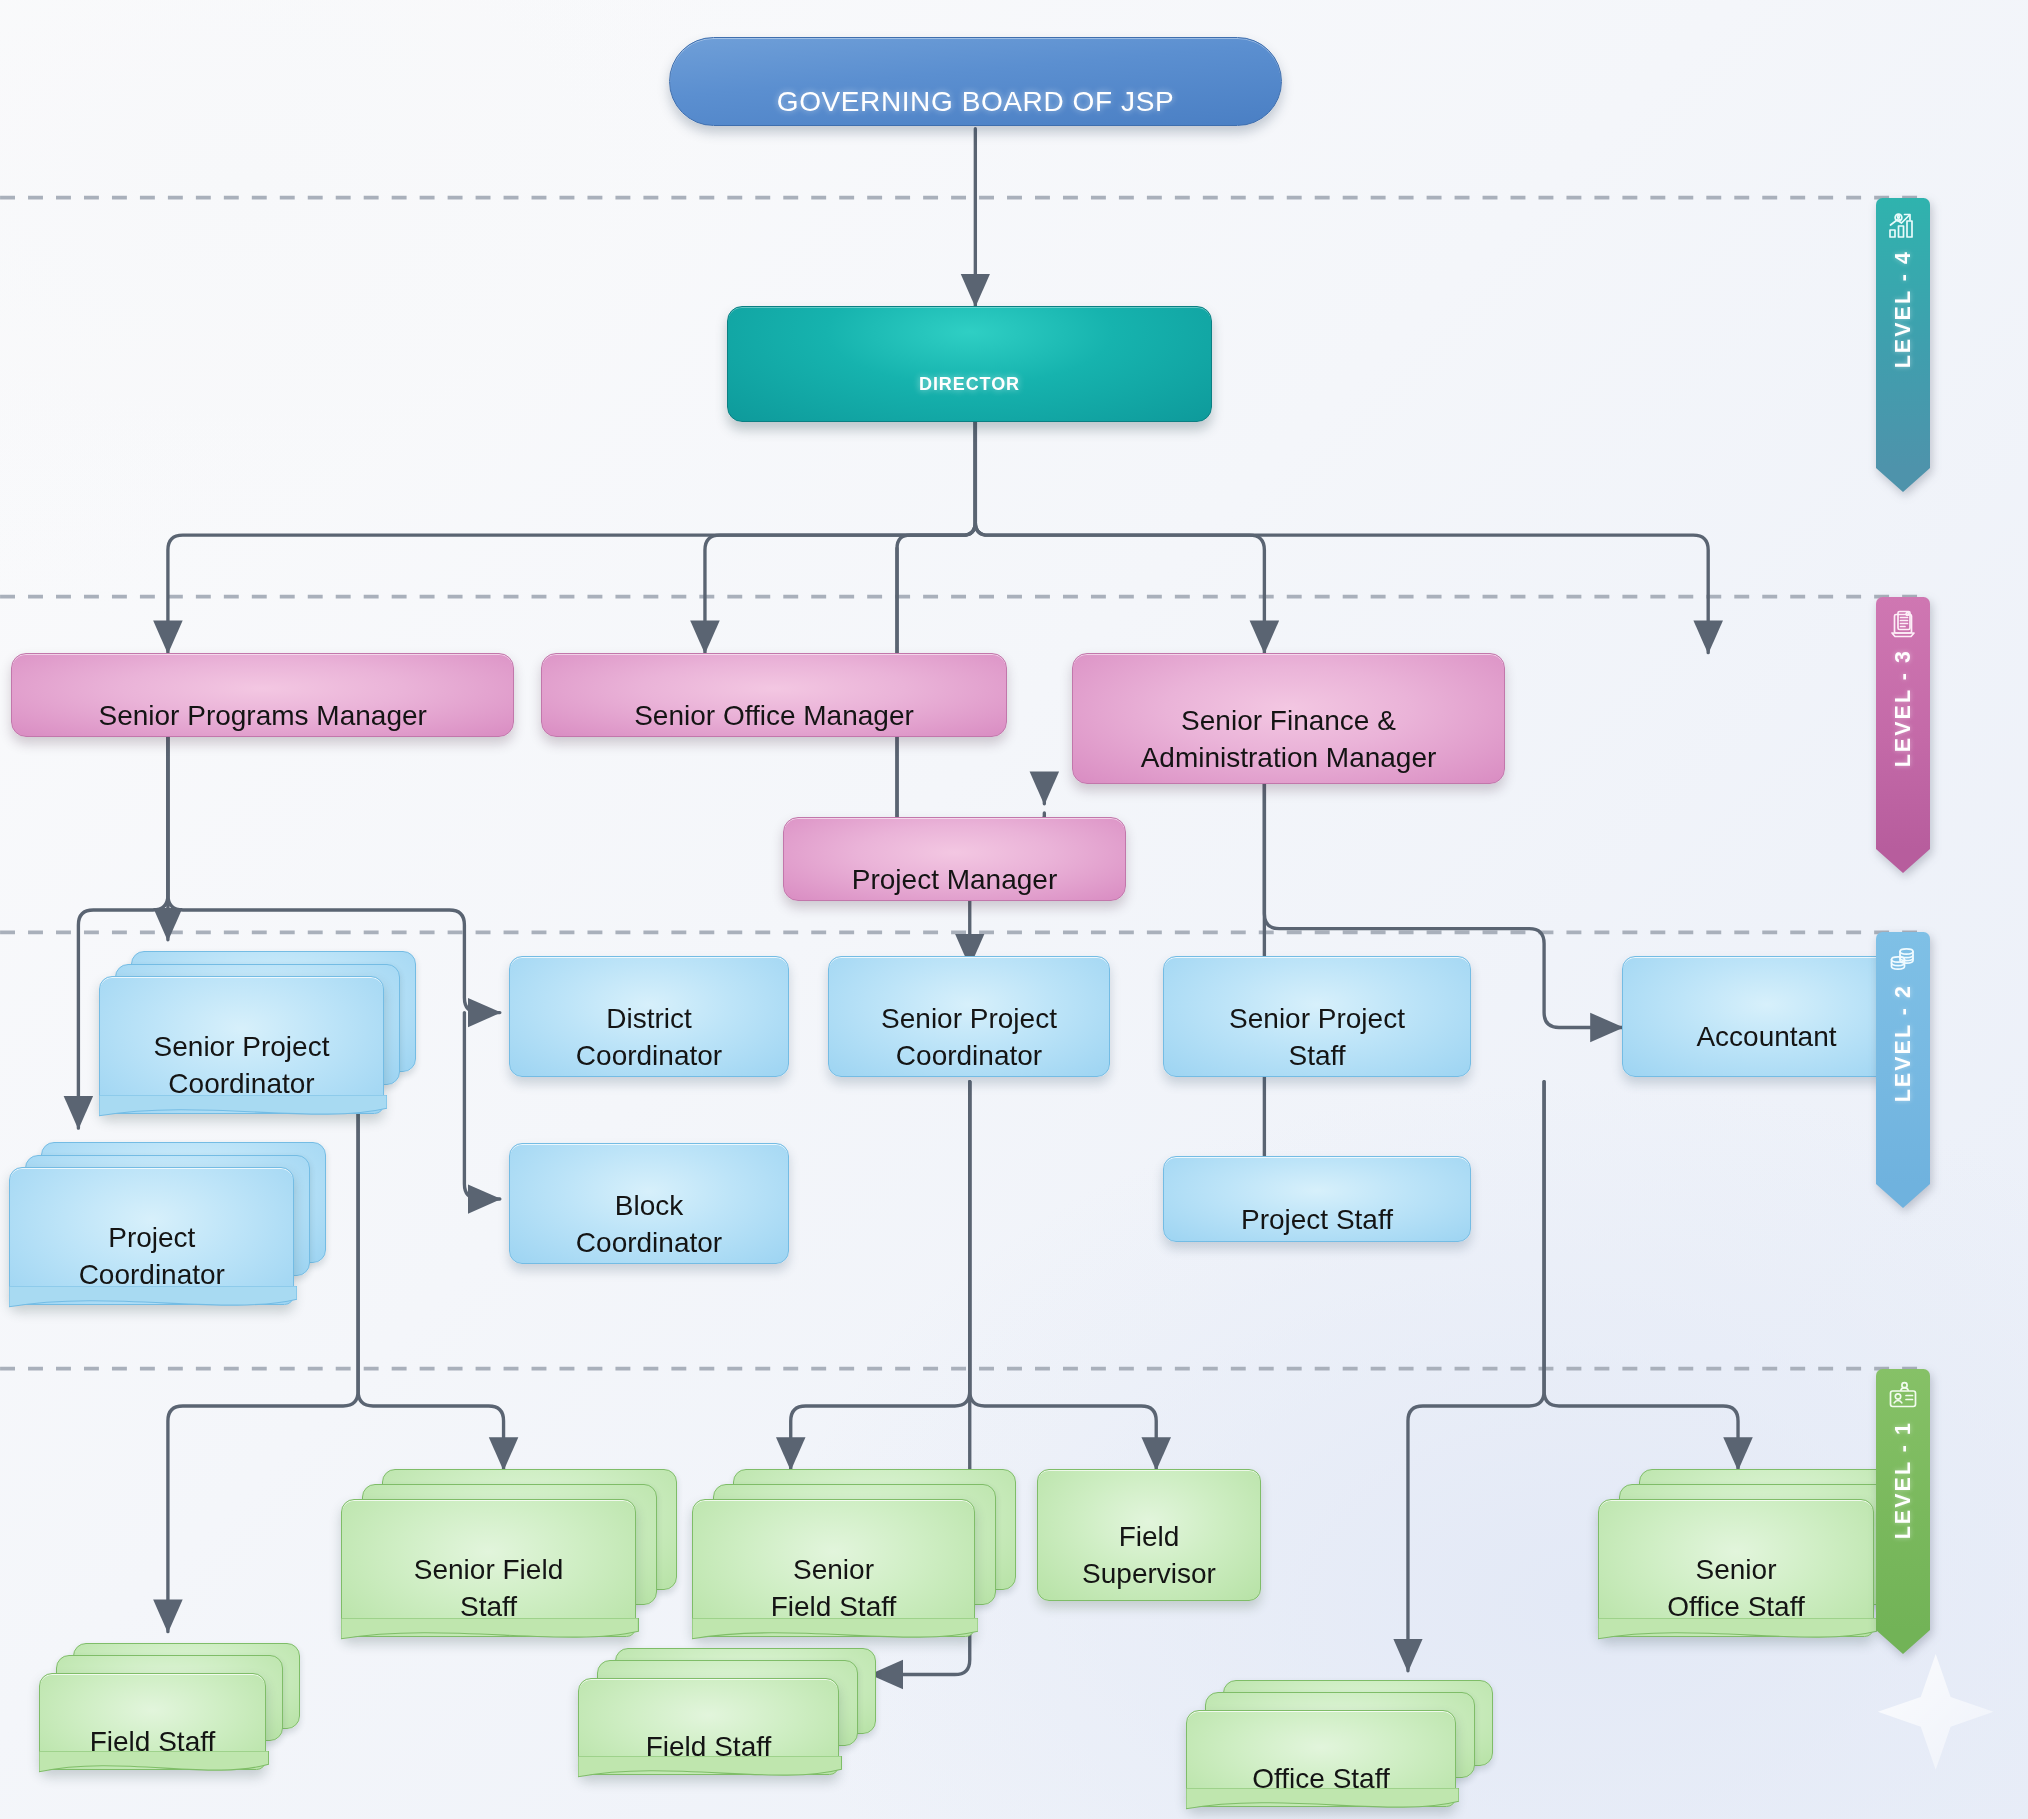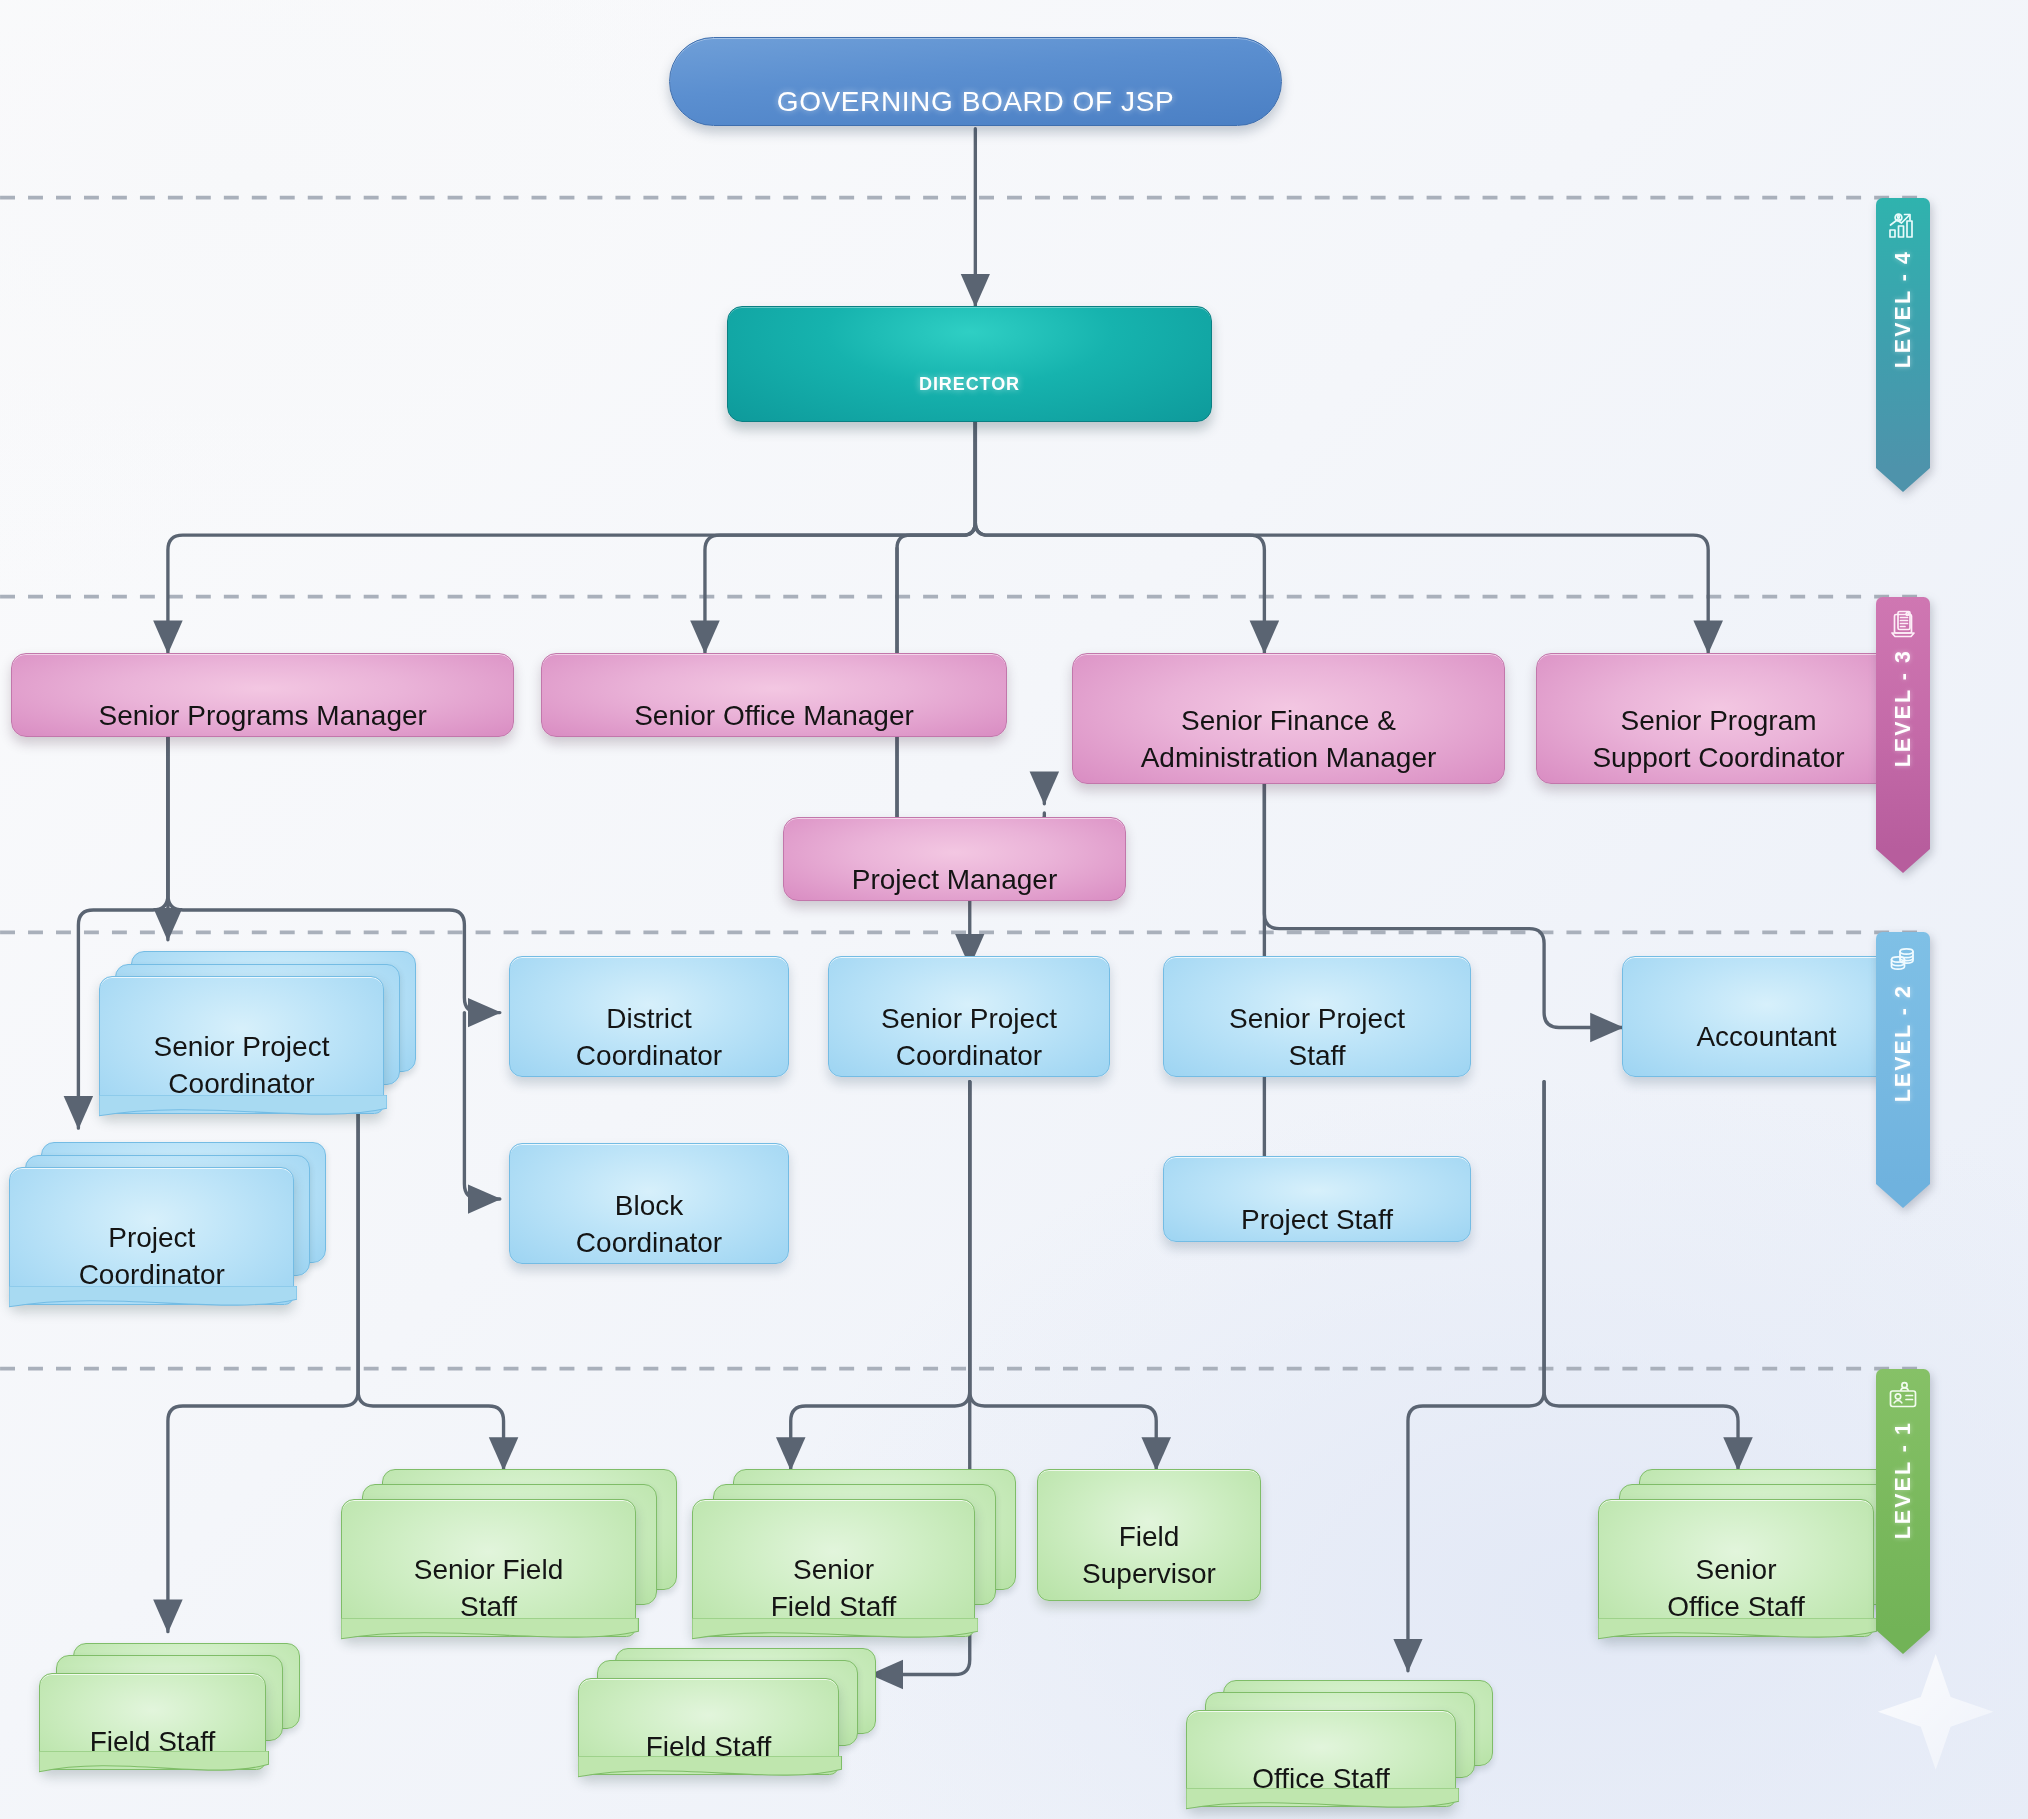--- a/index.html
+++ b/index.html
@@ -337,24 +337,20 @@
 
   <div class="node n-pink" style="left:541px; top:653px; width:466px; height:84px;">
     <span class="lbl">Senior Office Manager</span>
   </div>
 
   <div class="node n-pink" style="left:1072px; top:653px; width:433px; height:131px;">
     <span class="lbl">Senior Finance &amp;
 Administration Manager</span>
   </div>
 
-  <div class="node n-pink" style="left:1536px; top:653px; width:365px; height:131px;">
-    <span class="lbl">Senior Program
-Support Coordinator</span>
-  </div>
 
   <div class="node n-pink" style="left:783px; top:817px; width:343px; height:84px;">
     <span class="lbl">Project Manager</span>
   </div>
 
   <div class="node stack blue" style="left:99px; top:951px; width:317px; height:163px;">
     <div class="sheet b1" style="left:32px; top:0;  width:285px; height:121px;"></div>
     <div class="sheet b2" style="left:16px; top:13px; width:285px; height:121px;"></div>
     <div class="front" style="left:0; bottom:0; width:285px; height:138px;">
       <svg class="wave" viewBox="0 0 306 34" preserveAspectRatio="none">

